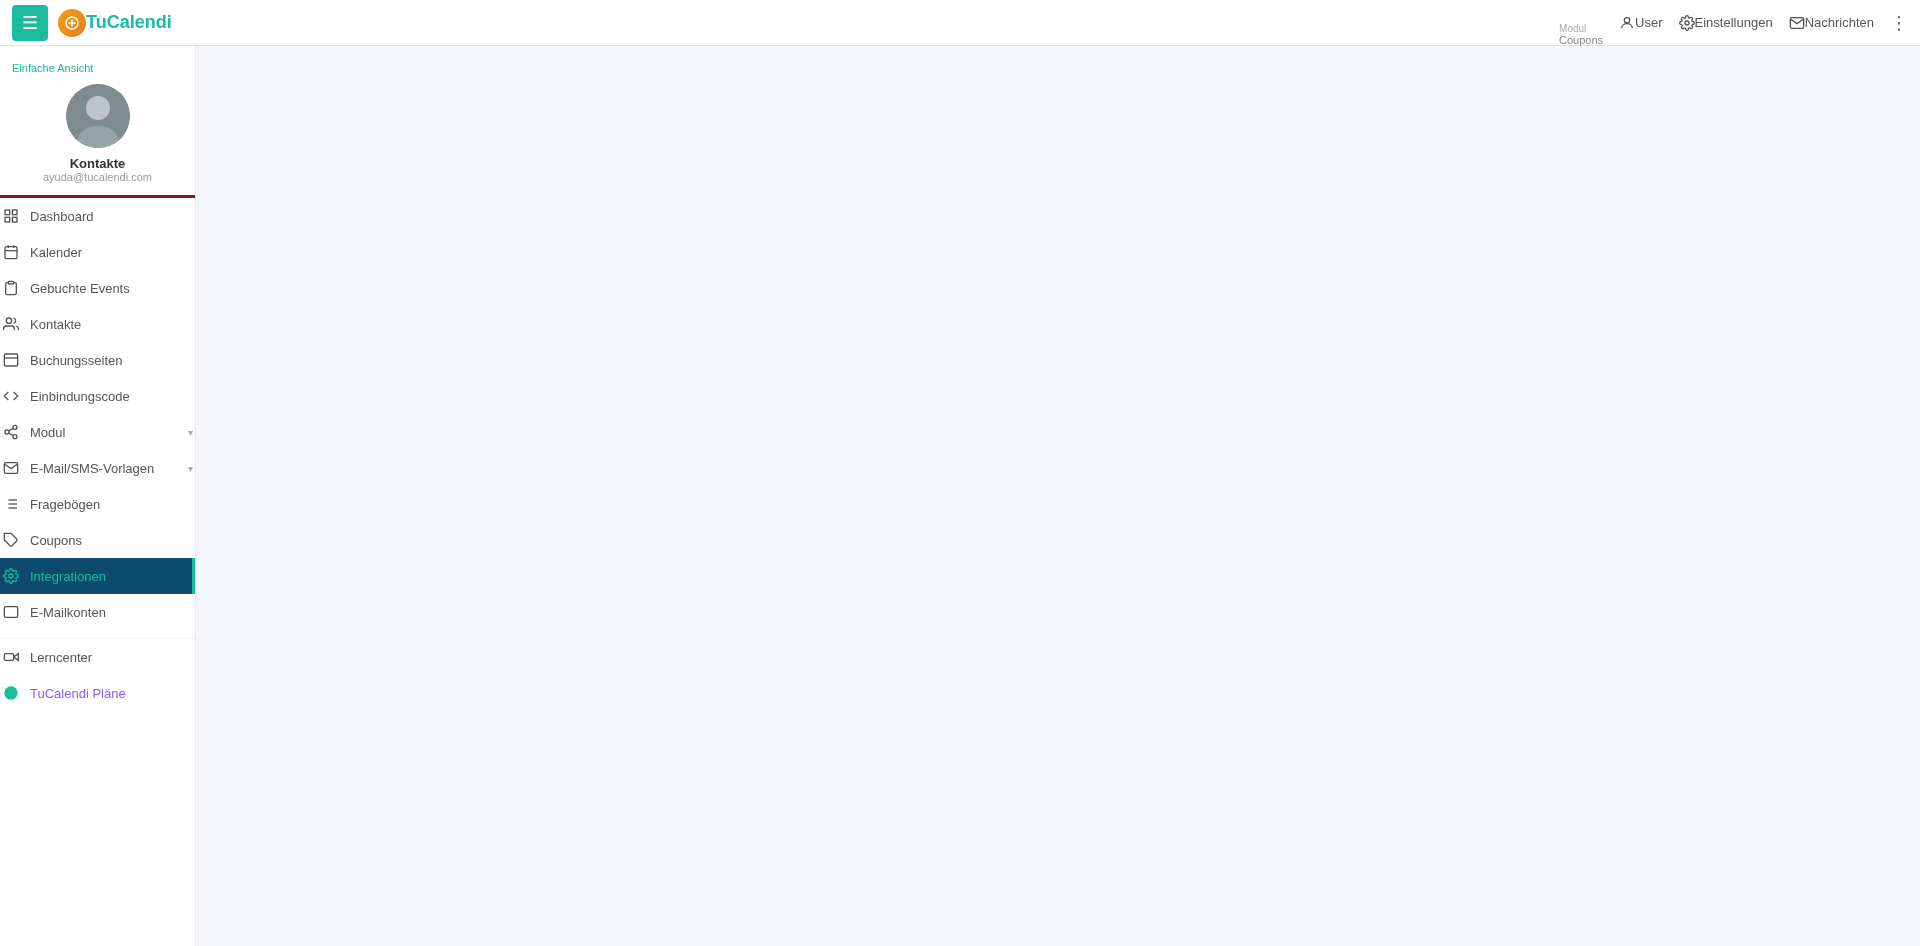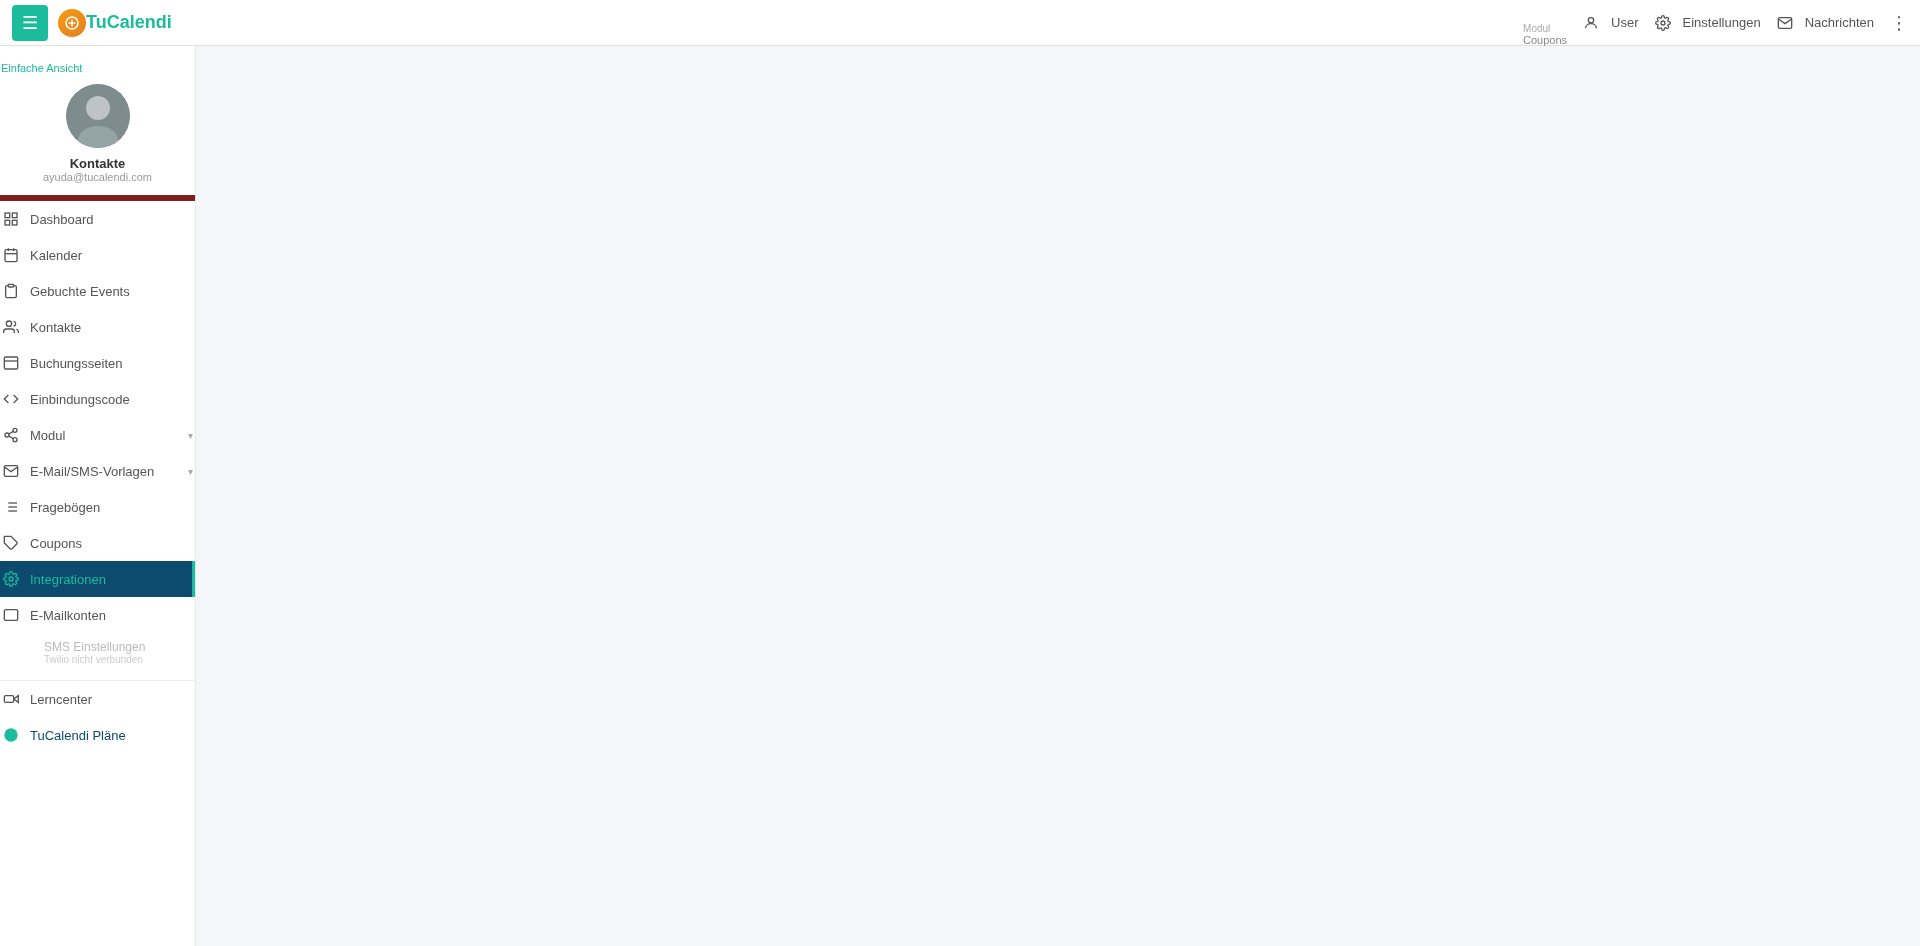--- a/index.html
+++ b/index.html
@@ -16,31 +16,31 @@
     .hamburger { width: 36px; height: 36px; background: #1abc9c; border-radius: 4px; display: flex; align-items: center; justify-content: center; cursor: pointer; }
     .hamburger span { color: #fff; font-size: 18px; }
     .logo { display: flex; align-items: center; }
     .logo-circle { width: 28px; height: 28px; border-radius: 50%; background: linear-gradient(135deg, #f39c12, #e67e22); display: flex; align-items: center; justify-content: center; }
     .logo-circle svg { width: 16px; height: 16px; }
     .logo-text { font-size: 18px; font-weight: 600; color: #333; }
     .logo-text span { color: #1abc9c; }
     .topbar-right { display: flex; align-items: center; gap: 16px; }
     .modul-info { text-align: left; font-size: 11px; color: #888; margin-top: 23px; }
     .modul-info div:first-child { font-size: 10px; color: #aaa; }
-    .topbar-btn { display: flex; align-items: center; gap: 12px; font-size: 13px; color: #555; cursor: pointer; }
+    .topbar-btn { display: flex; align-items: center; gap: 0; font-size: 13px; color: #555; cursor: pointer; }
     .topbar-btn svg { width: 16px; height: 16px; }
     .topbar-dots { font-size: 18px; color: #555; cursor: pointer; }
 
     
     .sidebar {
       width: 196px; background: #fff; border-right: 1px solid #e8e8e8;
       padding-top: 46px; height: 946px; overflow-y: auto; flex-shrink: 0;
       position: fixed; left: 0; top: 0; bottom: 0;
     }
-    .sidebar-user { padding: 16px 1px 12px; text-align: center; border-bottom: 6px solid #7f1d1d; }
+    .sidebar-user { padding: 16px 12px 12px; text-align: center; border-bottom: 3px solid #7f1d1d; }
     .sidebar-user .simple-view { font-size: 11px; color: #1abc9c; margin-bottom: 10px; text-align: left; cursor: pointer; }
     .avatar { width: 64px; height: 64px; border-radius: 50%; background: #ddd; margin: 0 auto 8px; overflow: hidden; display: flex; align-items: center; justify-content: center; }
     .avatar-img { width: 64px; height: 64px; border-radius: 50%; background: linear-gradient(135deg, #8e9eab, #667c8a); display: flex; align-items: center; justify-content: center; font-size: 24px; color: #fff; }
     .user-name { font-size: 13px; font-weight: 600; color: #333; }
     .user-email { font-size: 11px; color: #999; }
 
     .nav-item { display: flex; align-items: center; gap: 10px; padding: 9px 2px; cursor: pointer; color: #555; font-size: 13px; position: relative; }
     .nav-item.active { background: #0c4a6e; color: #1abc9c; border-right: 3px solid #1abc9c; }
     .nav-icon { width: 18px; height: 18px; display: flex; align-items: center; justify-content: center; flex-shrink: 0; }
     .nav-label { flex: 1; }
@@ -241,34 +241,33 @@
     </div>
       <div class="nav-item">
       <span class="nav-icon">
           <svg width="16" height="16" viewBox="0 0 24 24" fill="none" stroke="currentColor" stroke-width="2">
             <path d="M4 4h16c1.1 0 2 .9 2 2v12c0 1.1-.9 2-2 2H4c-1.1 0-2-.9-2-2V6c0-1.1.9-2 2-2z"></path>
           </svg>
         </span>
       <span class="nav-label">E-Mailkonten</span>
 
     </div>
-      <div class="sub-item disabled"><span>SMS Einstellungen</span><span class="sub-note">Twilio nicht verbunden</span></div>
     </nav>
 
   <div style="border-top: 1px solid #f0f0f0; margin-top: 8px;" id="sidebar-bottom">
 <div class="nav-item">
     <span class="nav-icon">
           <svg width="16" height="16" viewBox="0 0 24 24" fill="none" stroke="currentColor" stroke-width="2">
             <rect x="2" y="7" width="14" height="10" rx="2"></rect>
             <polygon points="23,7 16,12 23,17"></polygon>
           </svg>
         </span>
     <span class="nav-label">Lerncenter</span>
   </div>
-      <div class="nav-item" style="color: #0c4a6e;">
+      <div class="nav-item" style="color: #8b5cf6;">
     <span class="nav-icon">
           <svg width="16" height="16" viewBox="0 0 24 24">
             <circle cx="12" cy="12" r="10" fill="#1abc9c"></circle>
           </svg>
         </span>
     <span class="nav-label">TuCalendi Pläne</span>
   </div>
     </div>
 
 </div>

